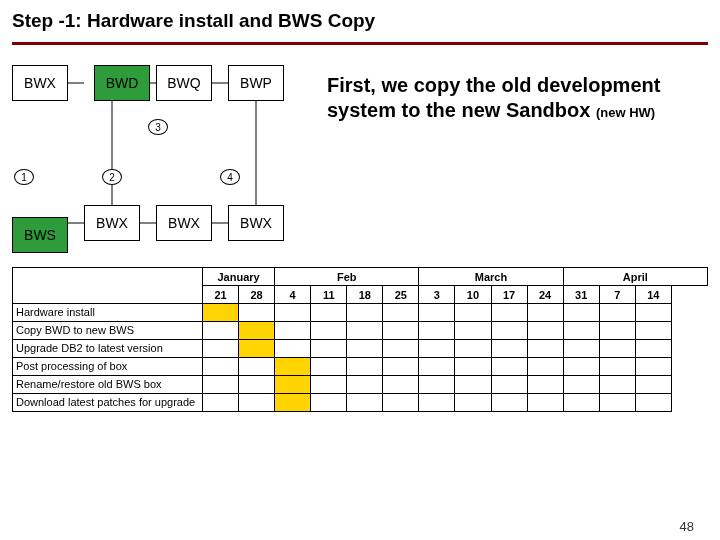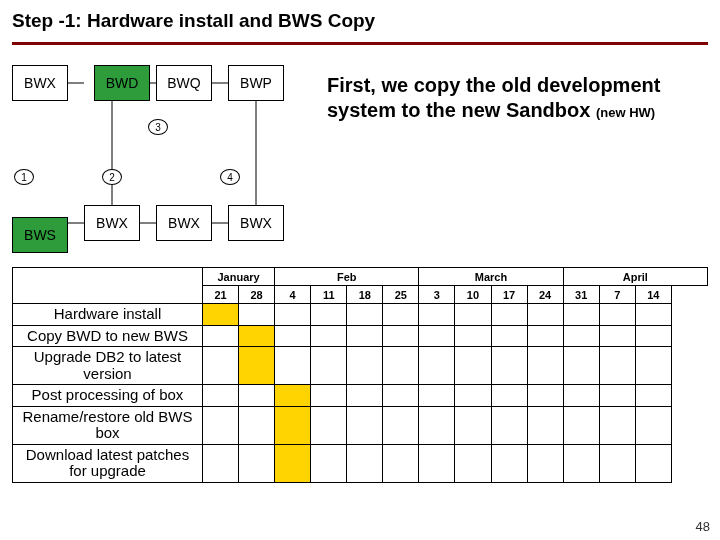--- a/index.html
+++ b/index.html
@@ -39,26 +39,26 @@
   .sub { font-size: 13px; }
   svg.lines { position: absolute; left:0; top:0; width:288px; height:200px; pointer-events:none; }
 
   .gantt-wrap { padding: 8px 12px 0; }
   table.gantt { border-collapse: collapse; font-size: 11px; width: 696px; table-layout: fixed; }
   table.gantt th, table.gantt td {
     border: 1px solid #000; padding: 2px 3px; height: 18px;
   }
   table.gantt th { font-weight: bold; text-align: center; background:#fff;margin-top:44px; }
   table.gantt td.task {
-    width: 190px; text-align: center; font-size: 15px; line-height: 1.1;
+    width: 190px; text-align: left; font-size: 11px; line-height: 1.1;
   }
   table.gantt td.cell { width: 36px; }
   .on { background: #ffd400; }
   .pagenum {
-    position: absolute; right: 10px; bottom: 6px;
+    position: absolute; right: 26px; bottom: 6px;
     font-size: 13px; color: #333;
   }
 </style>
 </head>
 <body>
 
 <div class="title-wrap">
   <h1>Step -1: Hardware install and BWS Copy</h1>
 </div>
 <div class="rule"></div>

